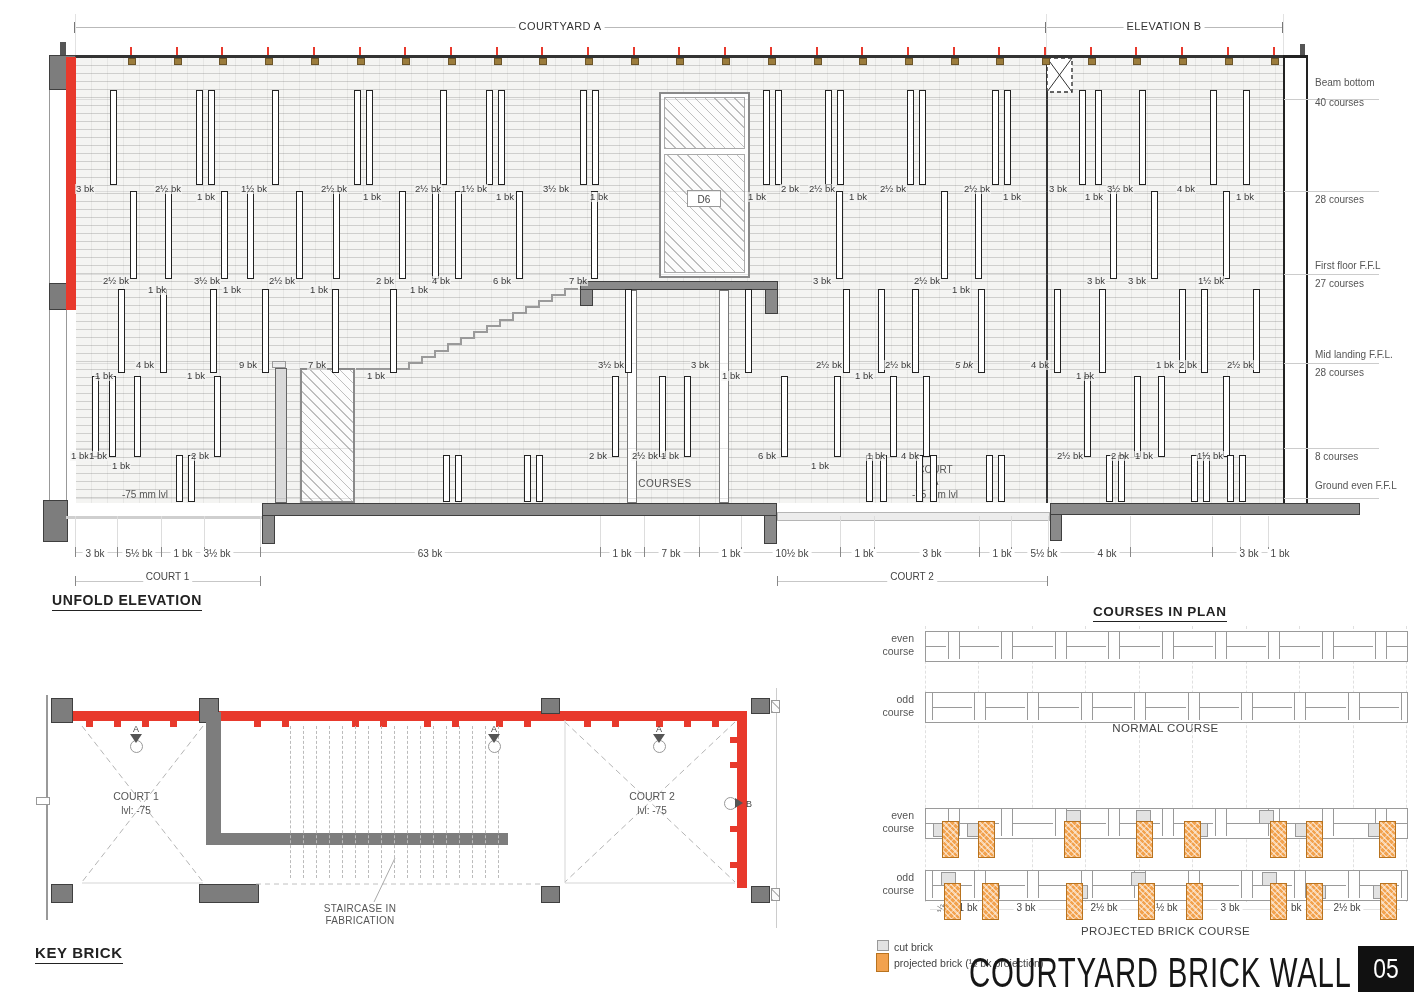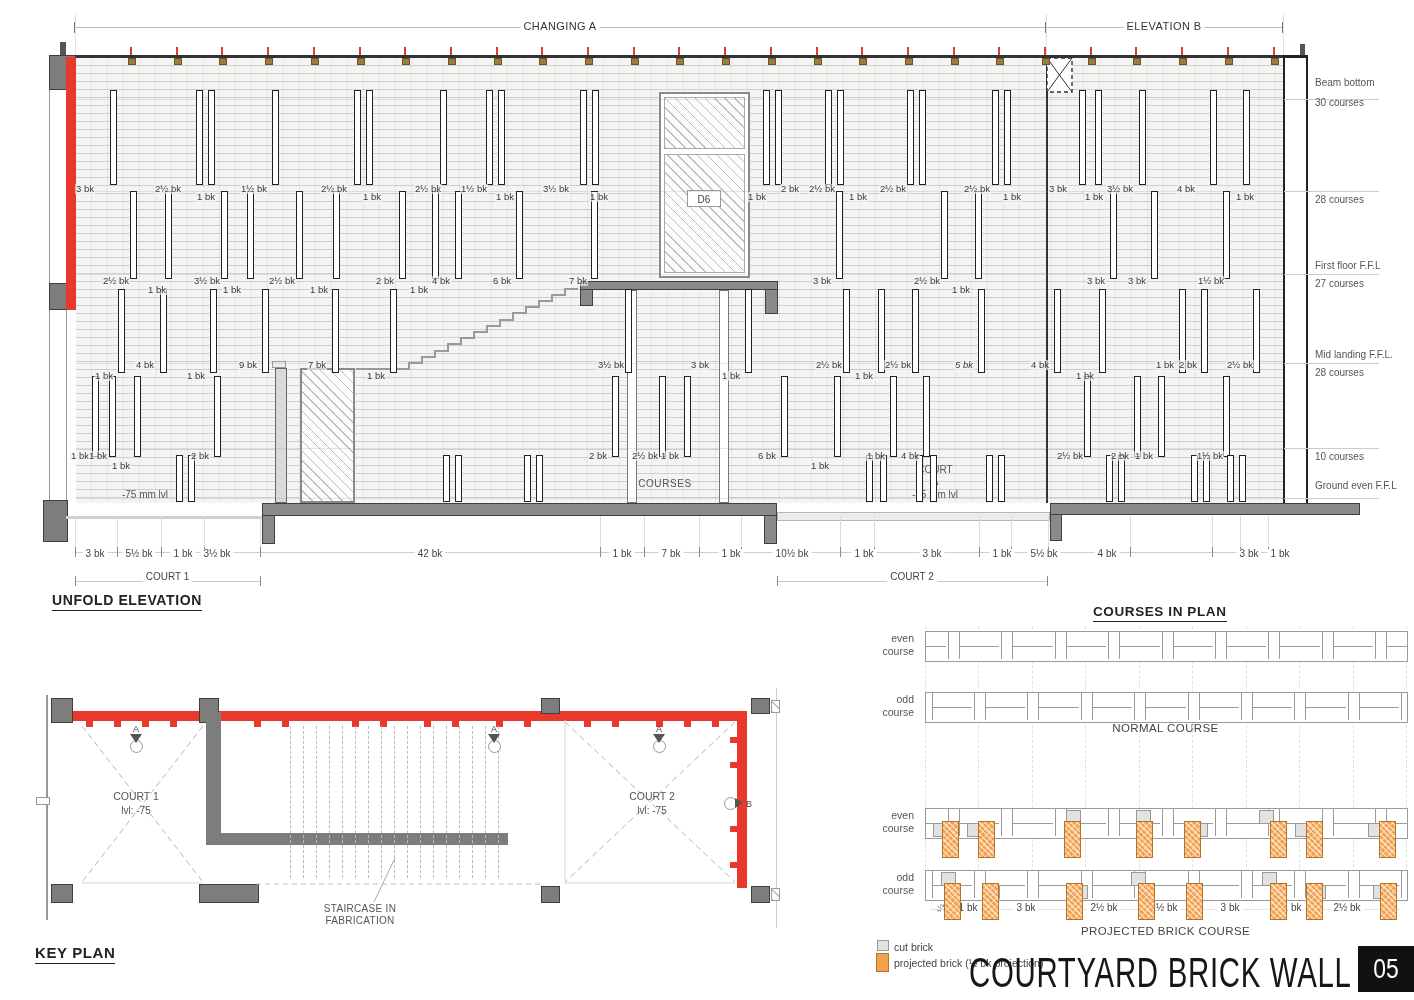--- a/index.html
+++ b/index.html
@@ -37,21 +37,21 @@
 
 <div id="canvas">
 
   <div class="abs" style="left:75px;top:27px;width:1208px;height:1px;background:#b9b9b9;"></div>
   <div class="abs" style="left:74px;top:22px;width:1px;height:11px;background:#777;"></div>
   <div class="abs" style="left:1045px;top:22px;width:1px;height:11px;background:#777;"></div>
   <div class="abs" style="left:1282px;top:22px;width:1px;height:11px;background:#777;"></div>
   <div class="abs" style="left:75px;top:14px;width:1px;height:41px;background:#e2e2e2;"></div>
   <div class="abs" style="left:1046px;top:14px;width:1px;height:41px;background:#e2e2e2;"></div>
   <div class="abs" style="left:1283px;top:14px;width:1px;height:41px;background:#e2e2e2;"></div>
-  <div class="dimlbl" style="left:560px;top:21px;font-size:11px;letter-spacing:.4px;color:#333;">CHANGING A</div>
+  <div class="dimlbl" style="left:560px;top:21px;font-size:11px;letter-spacing:.4px;color:#333;">COURTYARD A</div>
   <div class="dimlbl" style="left:1164px;top:21px;font-size:11px;letter-spacing:.4px;color:#333;">ELEVATION B</div>
 
   <div class="abs wall" style="left:76px;top:55px;width:1207px;height:448px;border-top:3px solid #333;"></div>
 
   <div class="abs" style="left:1046px;top:55px;width:2px;height:448px;background:#333;"></div>
 
   <div class="abs" style="left:49px;top:55px;width:1px;height:487px;background:#999;"></div>
   <div class="abs" style="left:66px;top:55px;width:1px;height:448px;background:#999;"></div>
   <div class="col" style="left:49px;top:55px;width:27px;height:35px;"></div>
   <div class="col" style="left:49px;top:283px;width:27px;height:27px;"></div>
@@ -135,21 +135,21 @@
     <line x1="256" y1="234" x2="540" y2="234" stroke="#c0c0c0" stroke-dasharray="5 4"></line>
     <line x1="395" y1="208" x2="374" y2="252" stroke="#aaa"></line>
   </svg>
 
   <div class="keytxt" style="left:136px;top:791px;font-size:10.5px;">COURT 1</div>
   <div class="keytxt" style="left:136px;top:806px;">lvl: -75</div>
   <div class="keytxt" style="left:652px;top:791px;font-size:10.5px;">COURT 2</div>
   <div class="keytxt" style="left:652px;top:806px;">lvl: -75</div>
   <div class="keytxt" style="left:360px;top:904px;letter-spacing:.3px;">STAIRCASE IN</div>
   <div class="keytxt" style="left:360px;top:916px;letter-spacing:.3px;">FABRICATION</div>
-  <div class="sect-title" style="left:35px;top:944px;font-size:15px;">KEY PLAN</div>
+  <div class="sect-title" style="left:35px;top:944px;font-size:15px;">KEY BRICK</div>
 
   <div class="sect-title" style="left:1093px;top:604px;font-size:13.5px;border-bottom-width:1.4px;">COURSES IN PLAN</div>
   <div class="striplbl" style="top:633px;">even</div>
   <div class="striplbl" style="top:646px;">course</div>
   <div class="striplbl" style="top:694px;">odd</div>
   <div class="striplbl" style="top:707px;">course</div>
   <div class="striplbl" style="top:810px;">even</div>
   <div class="striplbl" style="top:823px;">course</div>
   <div class="striplbl" style="top:872px;">odd</div>
   <div class="striplbl" style="top:885px;">course</div>
@@ -214,35 +214,35 @@
     <div style="position: absolute; left: 1133.4px; top: 58px; width: 6px; height: 5px; background: rgb(155, 124, 60); border: 1px solid rgb(107, 84, 40);"></div>
     <div style="position: absolute; left: 1181.1px; top: 47px; width: 2px; height: 8px; background: rgb(232, 57, 44);"></div>
     <div style="position: absolute; left: 1179.1px; top: 58px; width: 6px; height: 5px; background: rgb(155, 124, 60); border: 1px solid rgb(107, 84, 40);"></div>
     <div style="position: absolute; left: 1226.8px; top: 47px; width: 2px; height: 8px; background: rgb(232, 57, 44);"></div>
     <div style="position: absolute; left: 1224.8px; top: 58px; width: 6px; height: 5px; background: rgb(155, 124, 60); border: 1px solid rgb(107, 84, 40);"></div>
     <div style="position: absolute; left: 1272.5px; top: 47px; width: 2px; height: 8px; background: rgb(232, 57, 44);"></div>
     <div style="position: absolute; left: 1270.5px; top: 58px; width: 6px; height: 5px; background: rgb(155, 124, 60); border: 1px solid rgb(107, 84, 40);"></div>
     <div style="position: absolute; left: 76px; top: 99px; width: 1207px; height: 1px; background: rgba(140, 140, 140, 0.22);"></div>
     <div style="position: absolute; left: 1284px; top: 99px; width: 95px; height: 1px; background: rgb(204, 204, 204);"></div>
     <div class="lvl" style="position: absolute; left: 1315px; top: 78px;">Beam bottom</div>
-    <div class="lvl" style="position: absolute; left: 1315px; top: 98px;">30 courses</div>
+    <div class="lvl" style="position: absolute; left: 1315px; top: 98px;">40 courses</div>
     <div style="position: absolute; left: 76px; top: 191px; width: 1207px; height: 1px; background: rgba(140, 140, 140, 0.22);"></div>
     <div style="position: absolute; left: 1284px; top: 191px; width: 95px; height: 1px; background: rgb(204, 204, 204);"></div>
     <div class="lvl" style="position: absolute; left: 1315px; top: 195px;">28 courses</div>
     <div style="position: absolute; left: 76px; top: 274px; width: 1207px; height: 1px; background: rgba(140, 140, 140, 0.22);"></div>
     <div style="position: absolute; left: 1284px; top: 274px; width: 95px; height: 1px; background: rgb(204, 204, 204);"></div>
     <div class="lvl" style="position: absolute; left: 1315px; top: 261px;">First floor F.F.L</div>
     <div class="lvl" style="position: absolute; left: 1315px; top: 279px;">27 courses</div>
     <div style="position: absolute; left: 76px; top: 363px; width: 1207px; height: 1px; background: rgba(140, 140, 140, 0.22);"></div>
     <div style="position: absolute; left: 1284px; top: 363px; width: 95px; height: 1px; background: rgb(204, 204, 204);"></div>
     <div class="lvl" style="position: absolute; left: 1315px; top: 350px; text-align: right;">Mid landing F.F.L.</div>
     <div class="lvl" style="position: absolute; left: 1315px; top: 368px;">28 courses</div>
     <div style="position: absolute; left: 76px; top: 448px; width: 1207px; height: 1px; background: rgba(140, 140, 140, 0.22);"></div>
     <div style="position: absolute; left: 1284px; top: 448px; width: 95px; height: 1px; background: rgb(204, 204, 204);"></div>
-    <div class="lvl" style="position: absolute; left: 1315px; top: 452px;">10 courses</div>
+    <div class="lvl" style="position: absolute; left: 1315px; top: 452px;">8 courses</div>
     <div style="position: absolute; left: 76px; top: 498px; width: 1207px; height: 1px; background: rgba(140, 140, 140, 0.22);"></div>
     <div style="position: absolute; left: 1284px; top: 498px; width: 95px; height: 1px; background: rgb(204, 204, 204);"></div>
     <div class="lvl" style="position: absolute; left: 1315px; top: 481px;">Ground even F.F.L</div>
     <div class="slot" style="left: 110px; top: 90px; height: 95px;"></div>
     <div class="slot" style="left: 196px; top: 90px; height: 95px;"></div>
     <div class="slot" style="left: 208px; top: 90px; height: 95px;"></div>
     <div class="slot" style="left: 272px; top: 90px; height: 95px;"></div>
     <div class="slot" style="left: 354px; top: 90px; height: 95px;"></div>
     <div class="slot" style="left: 366px; top: 90px; height: 95px;"></div>
     <div class="slot" style="left: 440px; top: 90px; height: 95px;"></div>
@@ -437,21 +437,21 @@
     <div style="position: absolute; left: 1212px; top: 516px; width: 1px; height: 31px; background: rgb(221, 221, 221);"></div>
     <div style="position: absolute; left: 1212px; top: 547px; width: 1px; height: 10px; background: rgb(136, 136, 136);"></div>
     <div style="position: absolute; left: 1240px; top: 516px; width: 1px; height: 31px; background: rgb(221, 221, 221);"></div>
     <div style="position: absolute; left: 1240px; top: 547px; width: 1px; height: 10px; background: rgb(136, 136, 136);"></div>
     <div style="position: absolute; left: 1268px; top: 516px; width: 1px; height: 31px; background: rgb(221, 221, 221);"></div>
     <div style="position: absolute; left: 1268px; top: 547px; width: 1px; height: 10px; background: rgb(136, 136, 136);"></div>
     <div class="dimlbl" style="left: 95px; top: 549px;">3 bk</div>
     <div class="dimlbl" style="left: 139px; top: 549px;">5½ bk</div>
     <div class="dimlbl" style="left: 183px; top: 549px;">1 bk</div>
     <div class="dimlbl" style="left: 217px; top: 549px;">3½ bk</div>
-    <div class="dimlbl" style="left: 430px; top: 549px;">42 bk</div>
+    <div class="dimlbl" style="left: 430px; top: 549px;">63 bk</div>
     <div class="dimlbl" style="left: 622px; top: 549px;">1 bk</div>
     <div class="dimlbl" style="left: 671px; top: 549px;">7 bk</div>
     <div class="dimlbl" style="left: 731px; top: 549px;">1 bk</div>
     <div class="dimlbl" style="left: 792px; top: 549px;">10½ bk</div>
     <div class="dimlbl" style="left: 864px; top: 549px;">1 bk</div>
     <div class="dimlbl" style="left: 932px; top: 549px;">3 bk</div>
     <div class="dimlbl" style="left: 1002px; top: 549px;">1 bk</div>
     <div class="dimlbl" style="left: 1044px; top: 549px;">5½ bk</div>
     <div class="dimlbl" style="left: 1107px; top: 549px;">4 bk</div>
     <div class="dimlbl" style="left: 1249px; top: 549px;">3 bk</div>

